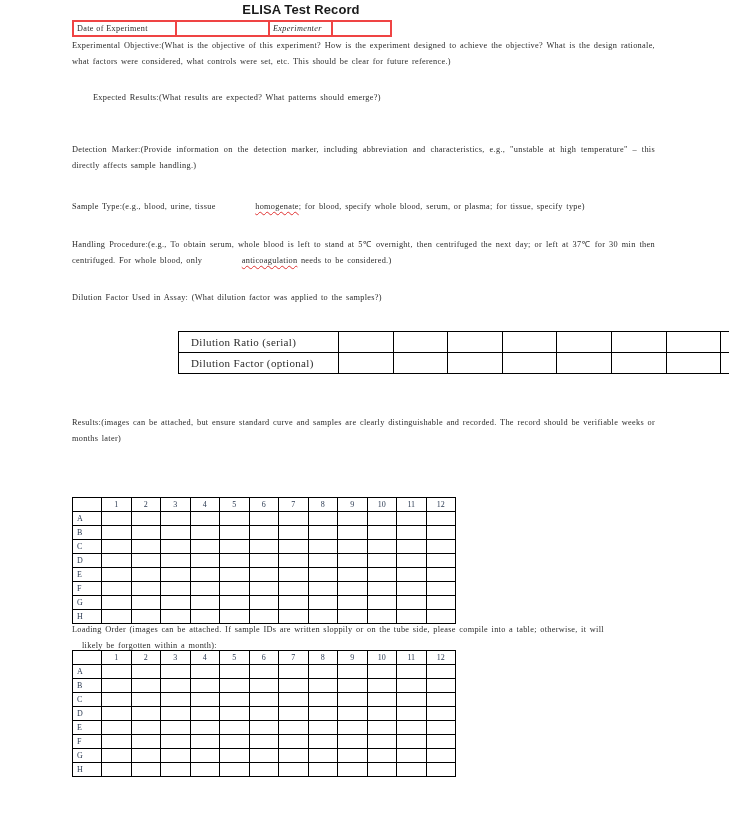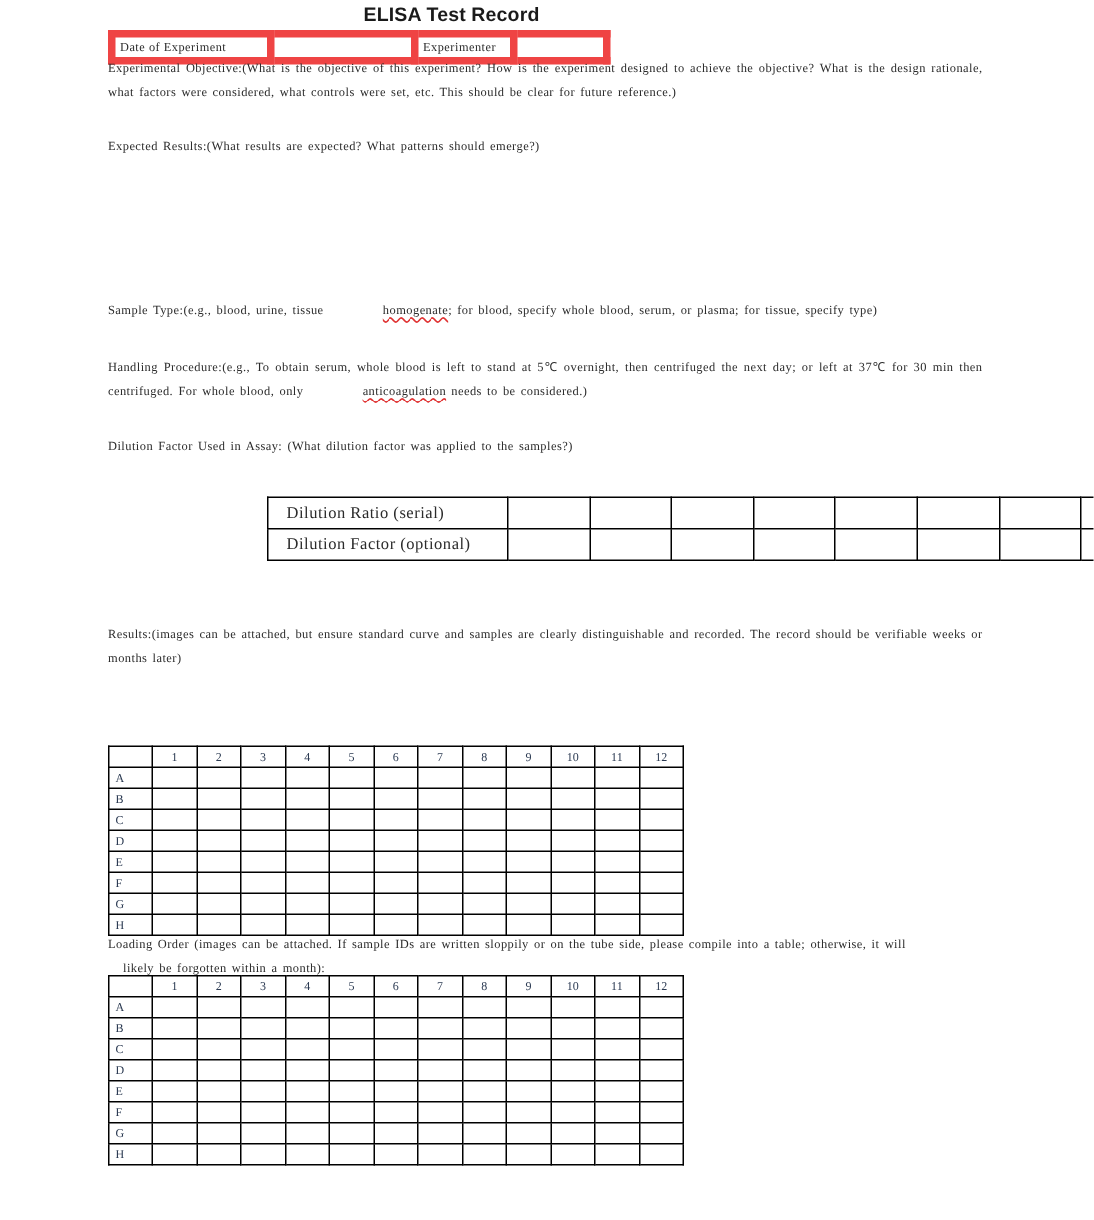--- a/index.html
+++ b/index.html
@@ -40,32 +40,32 @@
   
   .header-table {
     position: absolute;
     left: 72px;
     top: 20px;
     width: 286px;
     border-collapse: collapse;
     table-layout: fixed;
   }
   .header-table td {
-    border: 5px solid #ef4444;
+    border: 2px solid #ef4444;
     height: 13px;
     font-size: 8.2px;
     padding: 0 3px;
     color: #2b2b2b;
     letter-spacing: 0.35px;
     vertical-align: middle;
     line-height: 12px;
   }
   .hc-label1 { width: 95px; }
   .hc-blank1 { width: 85px; }
-  .hc-label2 { width: 55px; }
+  .hc-label2 { width: 55px; font-style: italic; }
   .hc-blank2 { width: 51px; }
 
   
   .para {
     position: absolute;
     left: 72px;
     width: 583px;
     font-size: 8.3px;
     line-height: 15.5px;
     text-align: justify;
@@ -139,21 +139,21 @@
   .plate-table td.well { }
 
   #plate-1 { top: 497px; }
   #plate-2 { top: 650px; }
 
   .para-results  { top: 415px; }
   .para-loading  { top: 622px; }
   .para-analysis { top: 776px; }
 
   .para-obj      { top: 38px; }
-  .para-expected { top: 90px; }
+  .para-expected { top: 90px; margin-left: 21px; }
   .para-marker   { top: 142px; }
   .para-sample   { top: 199px; }
   .para-handling { top: 237px; }
   .para-dilution { top: 290px; }
 
   .para-loading { width: 583px; }
   .loading-line2 { padding-left: 10px; display: block; }
 </style>
 </head>
 <body>
@@ -170,20 +170,21 @@
         <td class="hc-label2">Experimenter</td>
         <td class="hc-blank2"></td>
       </tr>
     </tbody>
   </table>
 
   <div class="para para-obj">Experimental Objective:(What is the objective of this experiment? How is the experiment designed to achieve the objective? What is the design rationale, what factors were considered, what controls were set, etc. This should be clear for future reference.)</div>
 
   <div class="para para-expected">Expected Results:(What results are expected? What patterns should emerge?)</div>
 
+  <div class="para para-marker">Detection Marker:(Provide information on the detection marker, including abbreviation and characteristics, e.g., "unstable at high temperature" – this directly affects sample handling.)</div>
 
   <div class="para para-sample">
     <span>Sample Type:(e.g., blood, urine, tissue </span><span class="sp">homogenate</span><span>; for blood, specify whole blood, serum, or plasma; for tissue, specify type)</span>
   </div>
 
   <div class="para para-handling">
     <span>Handling Procedure:(e.g., To obtain serum, whole blood is left to stand at 5℃ overnight, then centrifuged the next day; or left at 37℃ for 30 min then centrifuged. For whole blood, only </span><span class="sp">anticoagulation</span><span> needs to be considered.)</span>
   </div>
 
   <div class="para para-dilution">Dilution Factor Used in Assay: (What dilution factor was applied to the samples?)</div>

